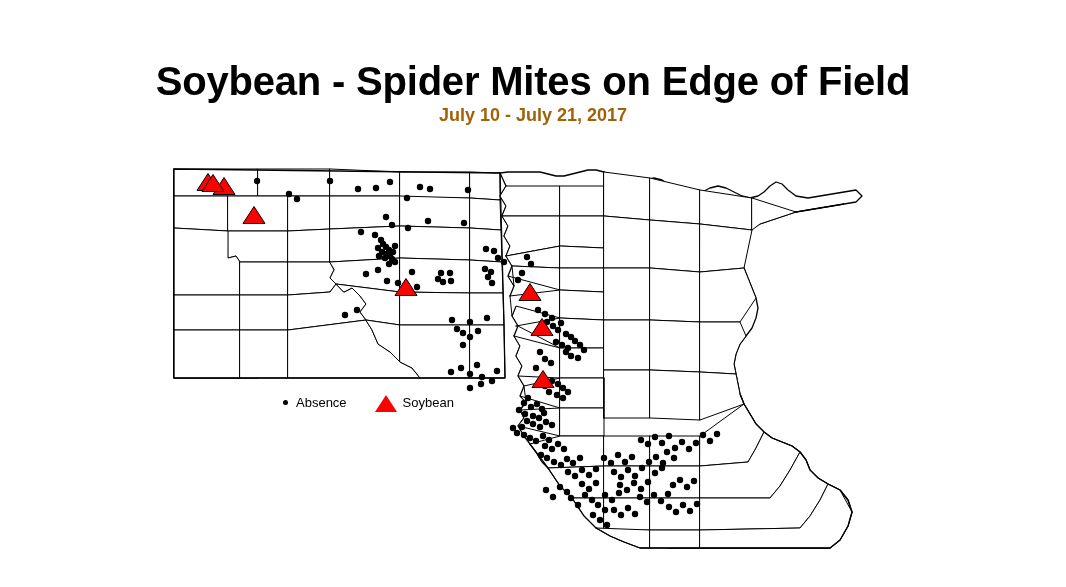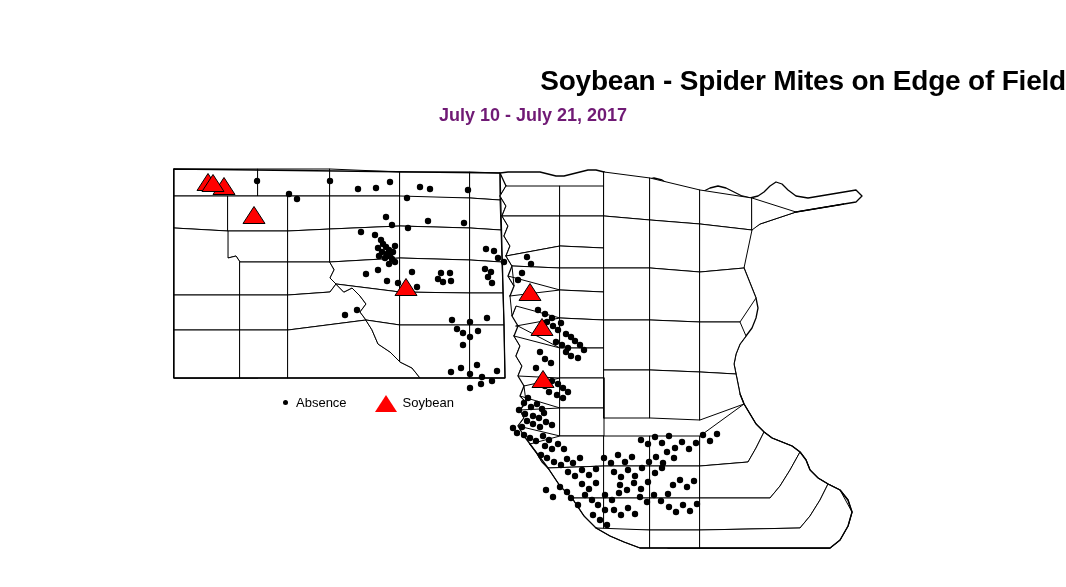--- a/index.html
+++ b/index.html
@@ -24,32 +24,31 @@
   }
   #title-block {
     position: absolute;
     left: 0;
     top: 62px;
     width: 1066px;
     text-align: center;
     user-select: none;
   }
   #map-title {
-    font-size: 28px;
+    font-size: 40px;
     font-weight: bold;
     color: #000000;
     letter-spacing: -0.2px;
     line-height: 38px;
     white-space: nowrap;
-    text-align: right;
   }
   #map-subtitle {
     font-size: 18px;
     font-weight: bold;
-    color: #701a75;
+    color: #a16207;
     line-height: 24px;
     margin-top: 3px;
     white-space: nowrap;
   }
   #map-svg {
     position: absolute;
     left: 0;
     top: 0;
     width: 1066px;
     height: 587px;

